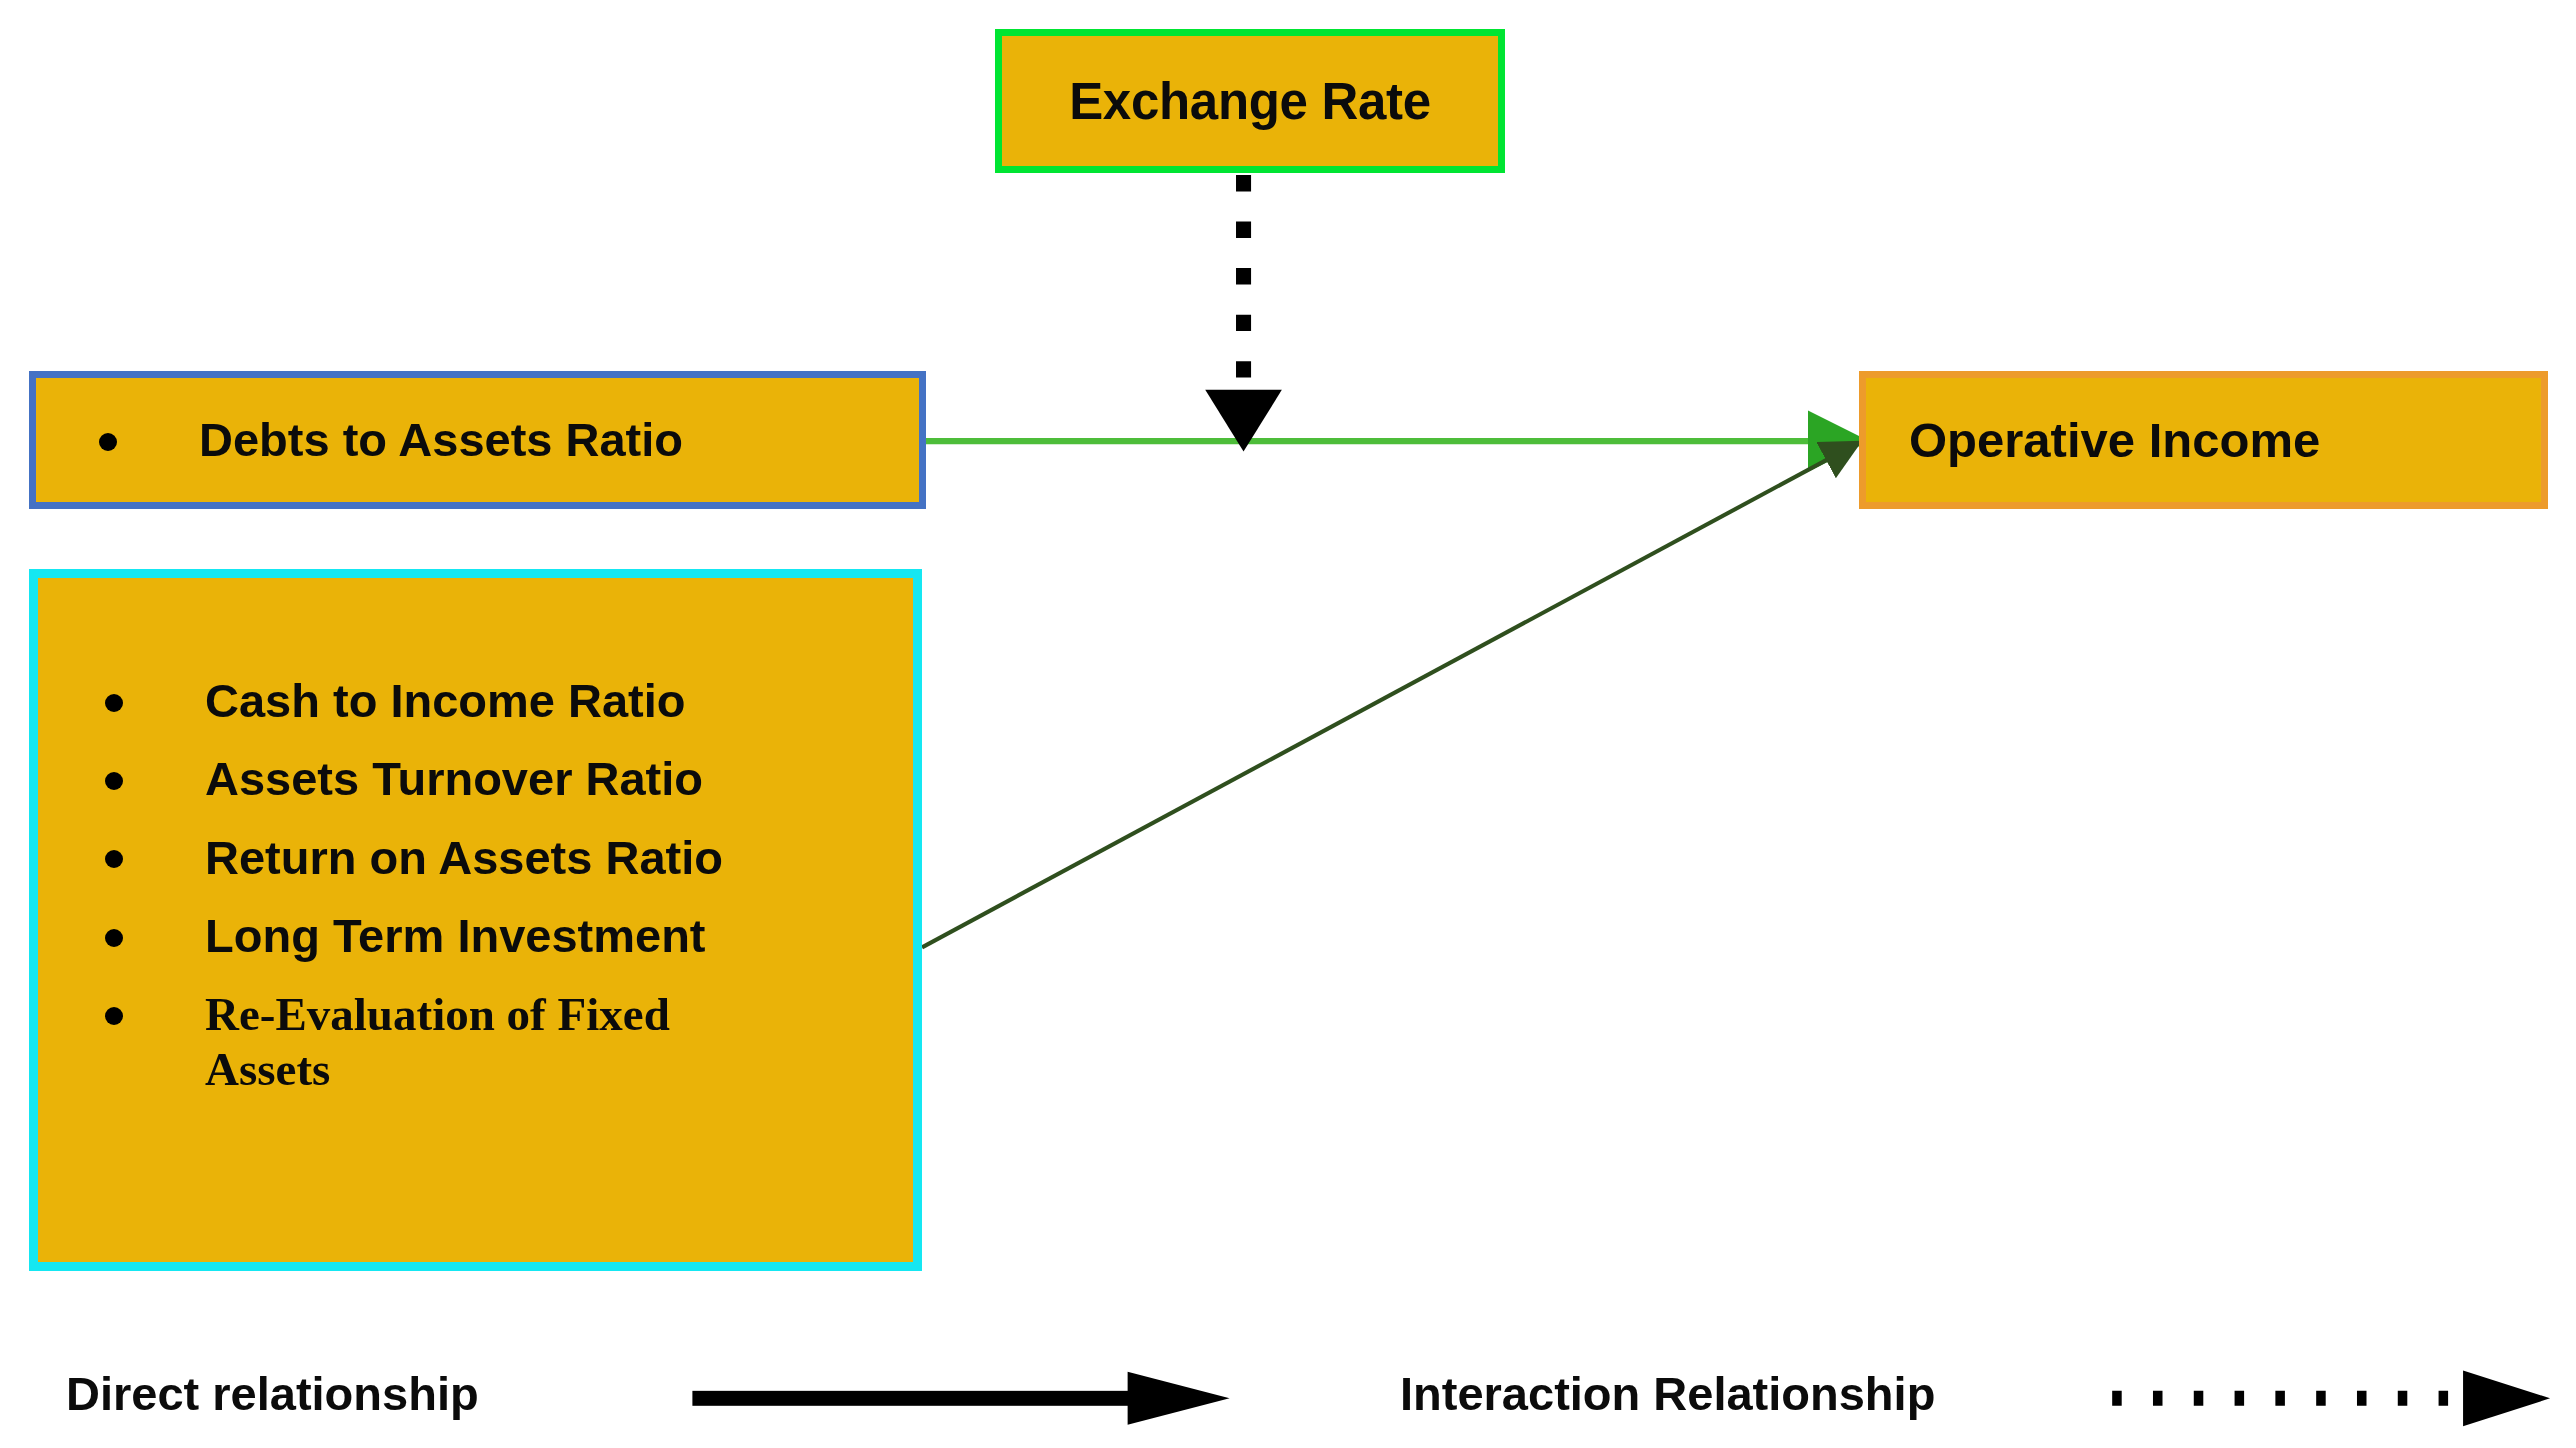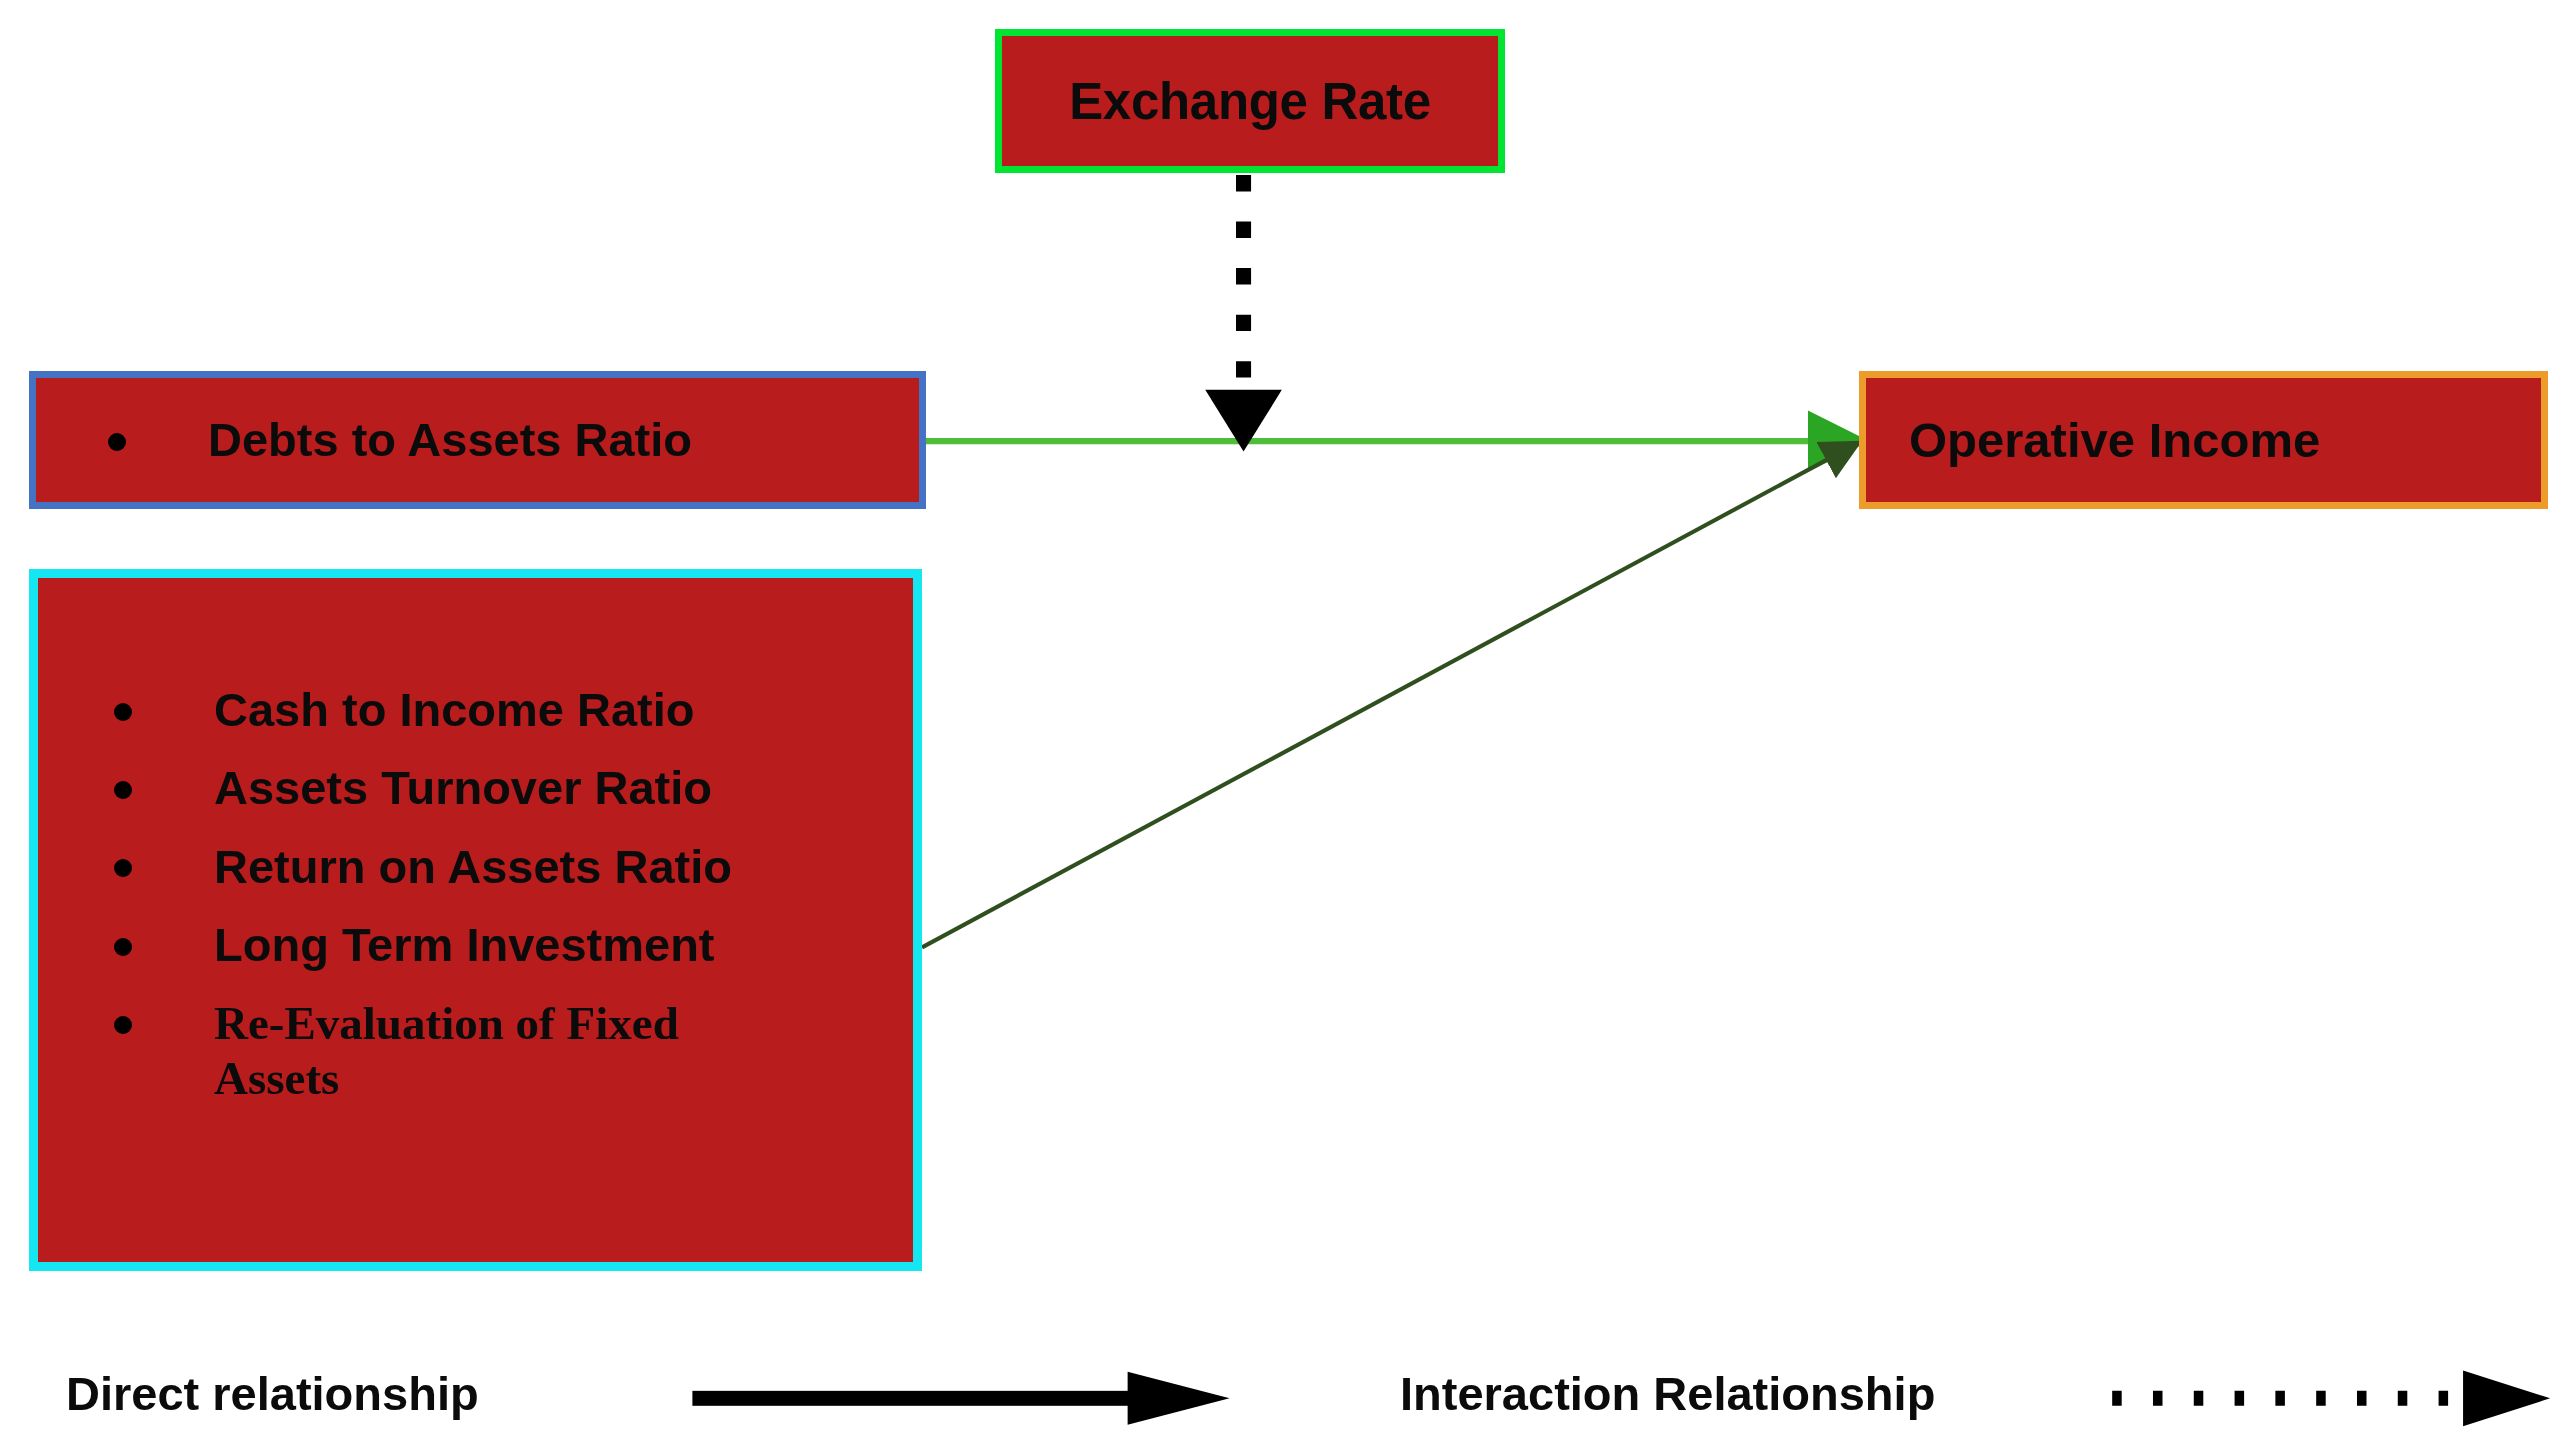--- a/index.html
+++ b/index.html
@@ -14,21 +14,21 @@
     position: relative;
     width: 2576px;
     height: 1448px;
     background: #ffffff;
     overflow: hidden;
   }
 
   
   .node {
     position: absolute;
-    background: #b91c1c;
+    background: #eab308;
     box-sizing: border-box;
     display: flex;
     align-items: center;
   }
 
   
   #exchange-rate-node {
     left: 995px;
     top: 29px;
     width: 510px;
@@ -75,21 +75,21 @@
     font-size: 49px;
     font-weight: bold;
     color: #0b0b0b;
     white-space: nowrap;
     padding-left: 43px;
   }
 
   
   ul.bullets {
     list-style: none;
-    margin: 12px;
+    margin: 3px;
     padding: 0;
     width: 100%;
   }
   ul.bullets li {
     display: flex;
     align-items: flex-start;
     font-size: 47px;
     font-weight: bold;
     color: #0b0b0b;
     line-height: 1.18;

